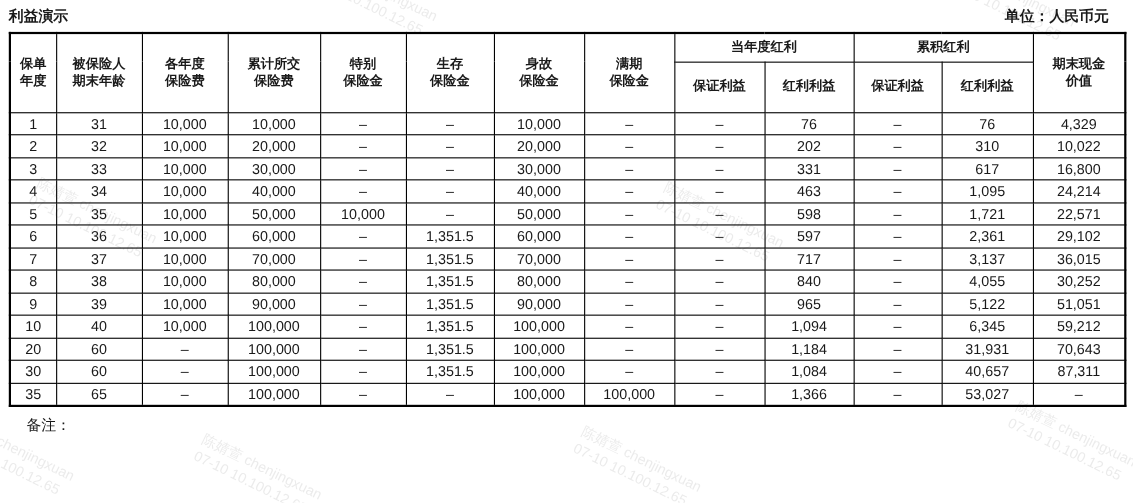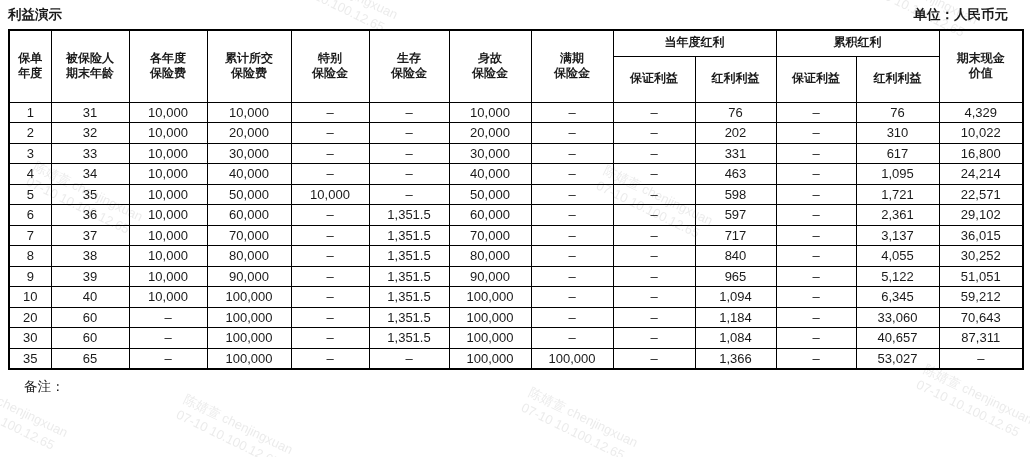--- a/index.html
+++ b/index.html
@@ -327,21 +327,21 @@
             <td>60</td>
             <td>–</td>
             <td>100,000</td>
             <td>–</td>
             <td>1,351.5</td>
             <td>100,000</td>
             <td>–</td>
             <td>–</td>
             <td>1,184</td>
             <td>–</td>
-            <td>33,060</td>
+            <td>31,931</td>
             <td>70,643</td>
           </tr>
           <tr>
             <td>30</td>
             <td>60</td>
             <td>–</td>
             <td>100,000</td>
             <td>–</td>
             <td>1,351.5</td>
             <td>100,000</td>

